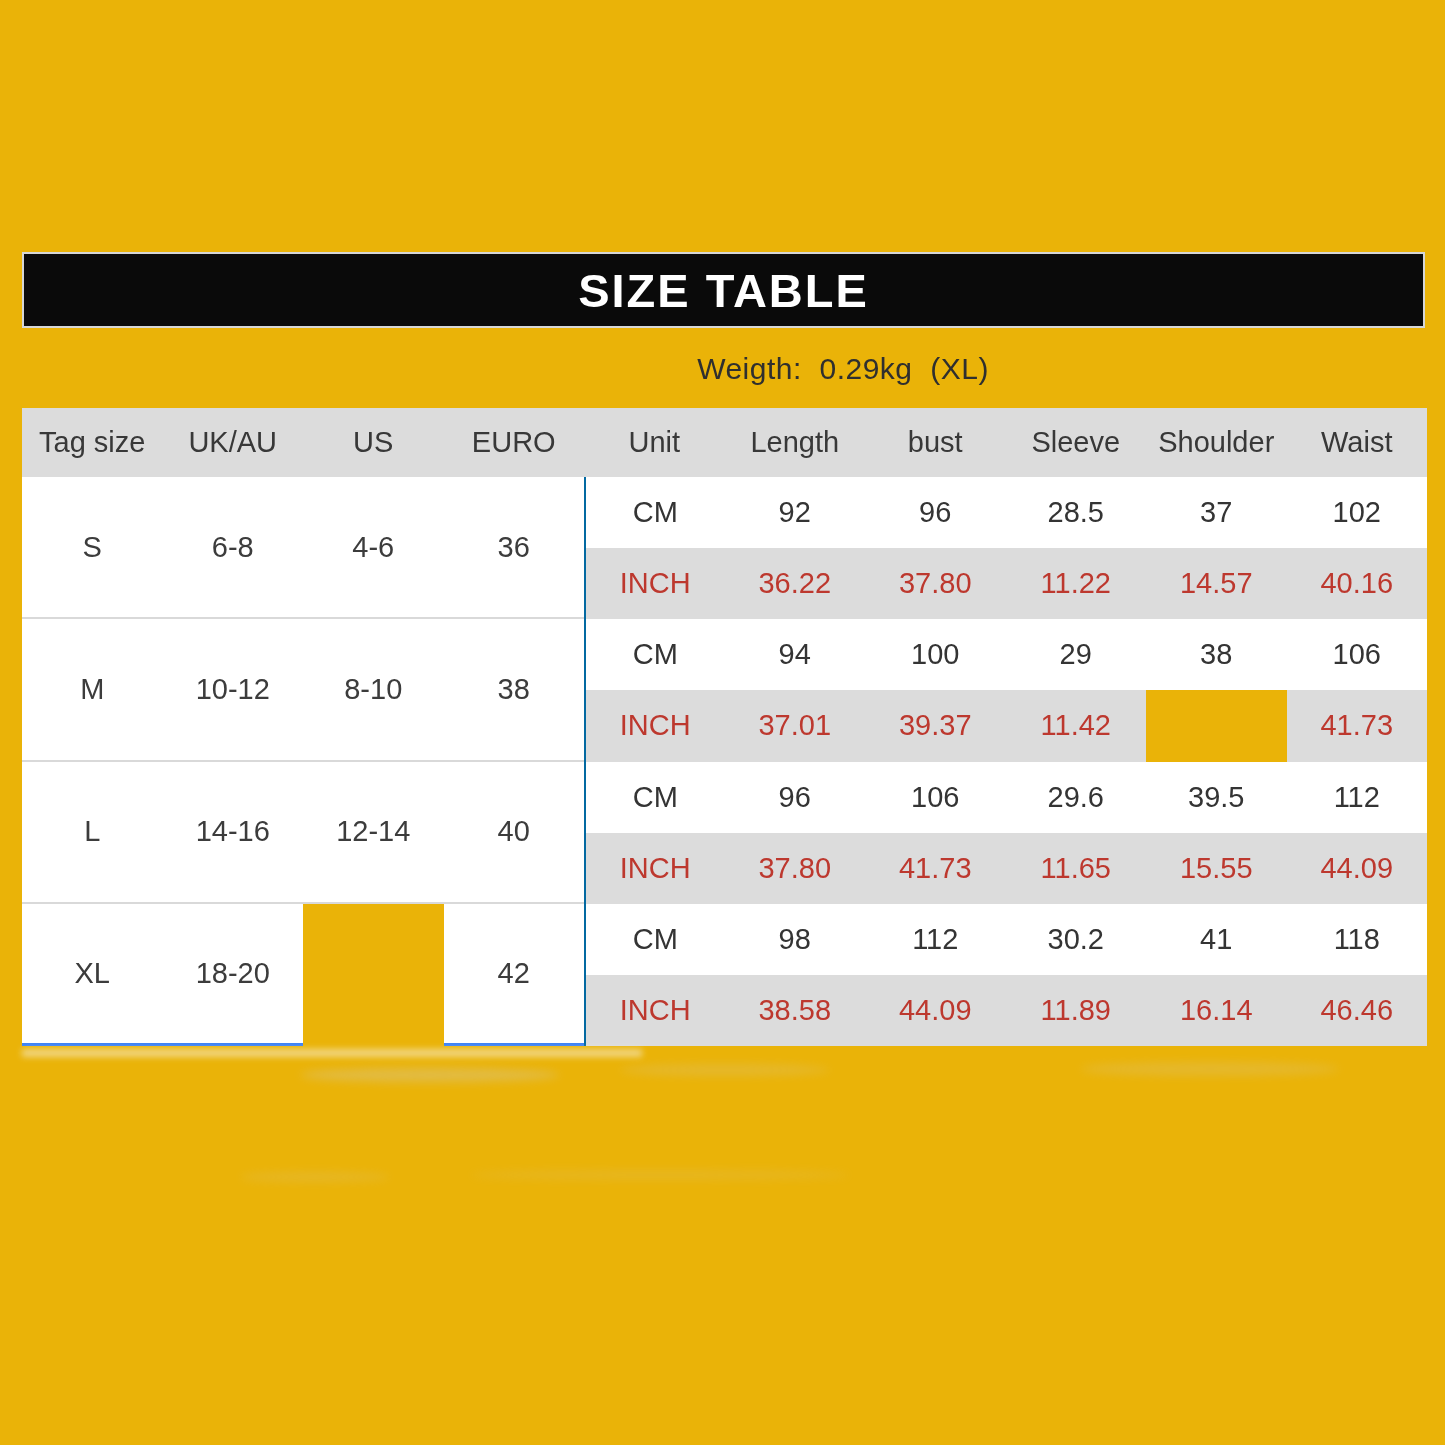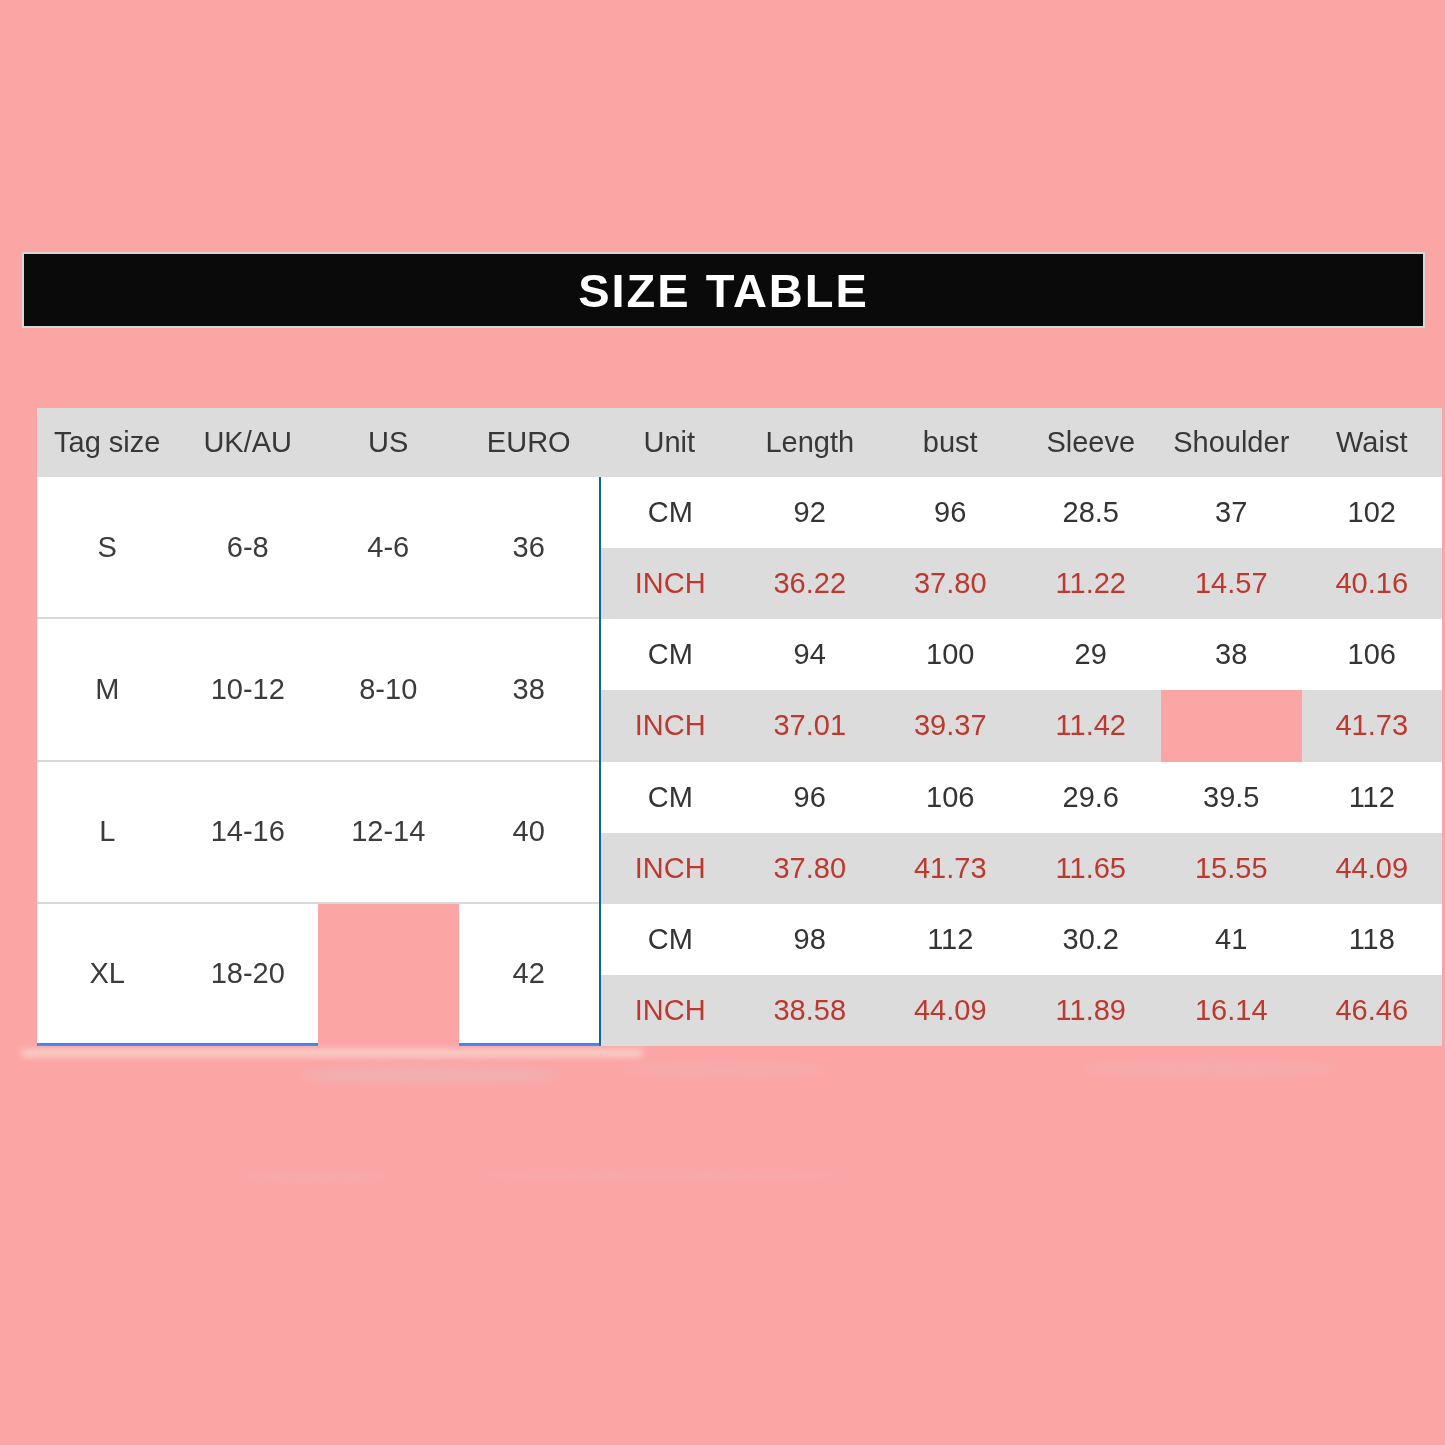--- a/index.html
+++ b/index.html
@@ -1,33 +1,33 @@
 <!DOCTYPE html>
 <html><head>
 <meta charset="utf-8">
 <style>
   html,body{margin:0;padding:0;background:#ffffff;}
   .page{
-    position:relative;width:1445px;height:1445px;background:#fca5a5;overflow:hidden;
+    position:relative;width:1445px;height:1445px;background:#eab308;overflow:hidden;
     font-family:"Liberation Sans","DejaVu Sans",sans-serif;
   }
   .banner{
     position:absolute;left:22px;top:252px;width:1403px;height:76px;
     background:#0a0a0a;border:2px solid #d6d6d6;box-sizing:border-box;
     display:flex;align-items:center;justify-content:center;
   }
   .banner-title{
     color:#ffffff;font-size:47px;font-weight:700;letter-spacing:2px;
   }
   .weight{
     position:absolute;left:843px;top:352px;transform:translateX(-50%);
     font-size:30px;color:#2f2f2f;white-space:pre;letter-spacing:0.5px;
   }
   .size-table{
-    position:absolute;left:37px;top:408px;width:1405px;height:638px;
+    position:absolute;left:22px;top:408px;width:1405px;height:638px;
     display:grid;
     grid-template-columns:repeat(10,1fr);
     grid-template-rows:69px repeat(8,71.125px);
   }
   .cell{
     display:flex;align-items:center;justify-content:center;
     font-size:29px;color:#3c3c3c;box-sizing:border-box;
   }
   .head{background:#dcdcdc;color:#383838;}
   .left{background:#ffffff;border-bottom:2px solid #d9d9d9;}
@@ -40,20 +40,21 @@
 </style>
 </head>
 <body>
 
 <div class="page">
 
   <div class="banner">
     <span class="banner-title">SIZE TABLE</span>
   </div>
 
+  <div class="weight">Weigth:  0.29kg  (XL)</div>
 
   <div class="size-table">
 
     <div class="cell head" style="grid-area:1/1">Tag size</div>
     <div class="cell head" style="grid-area:1/2">UK/AU</div>
     <div class="cell head" style="grid-area:1/3">US</div>
     <div class="cell head" style="grid-area:1/4">EURO</div>
     <div class="cell head" style="grid-area:1/6">Length</div>
     <div class="cell head" style="grid-area:1/5">Unit</div>
     <div class="cell head" style="grid-area:1/7">bust</div>

